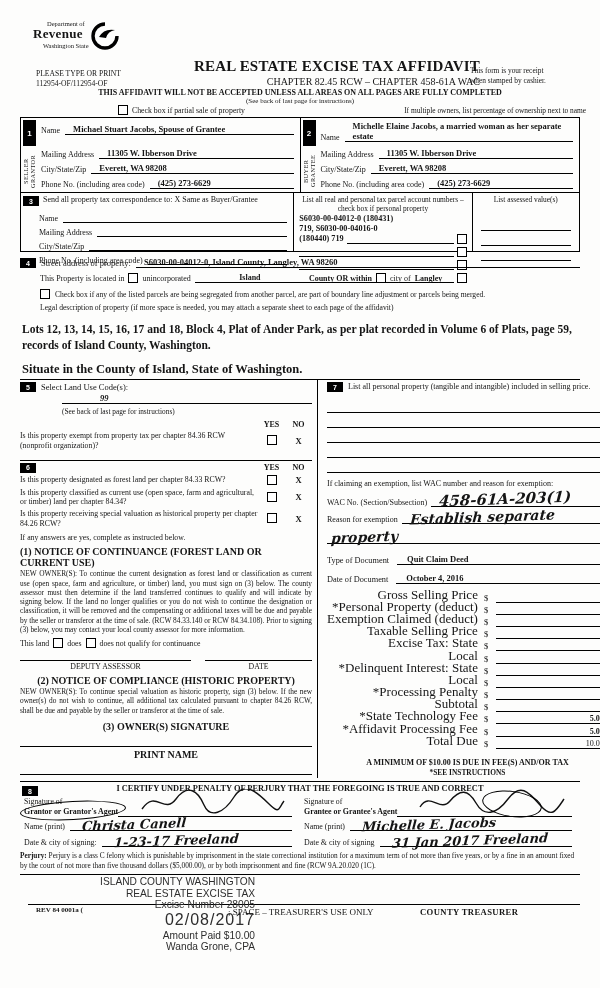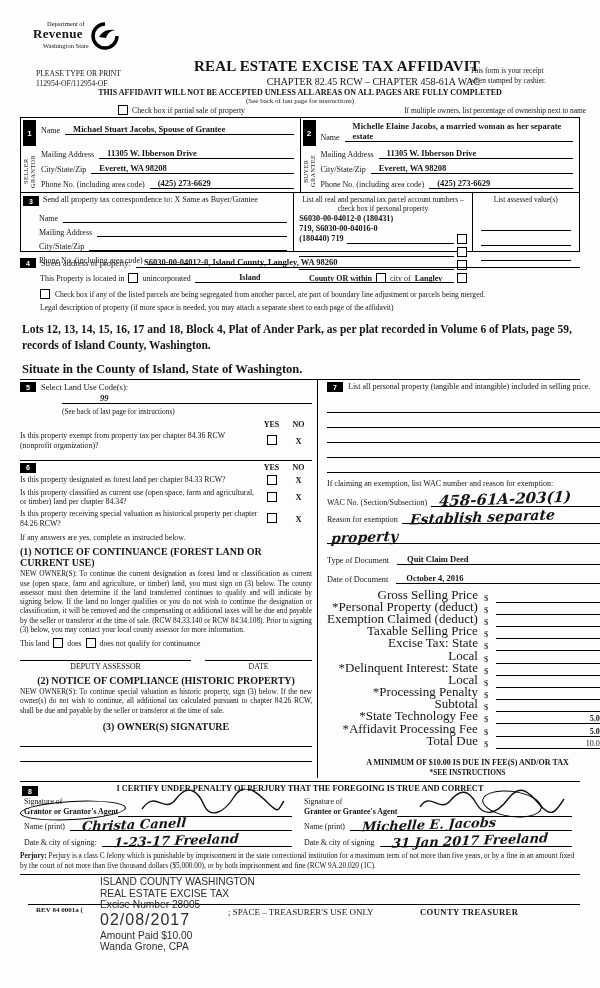--- a/index.html
+++ b/index.html
@@ -123,21 +123,21 @@
   .nrow{display:flex;align-items:flex-end;margin-top:1px;position:relative;}
   .nrow .lab{white-space:nowrap;padding-right:5px;font-size:7.9px;}
   .nrow .bl{flex:1;height:12px;position:relative;}
   .nrow .hand{position:absolute;left:12px;bottom:-2px;font-size:13px;}
   .oval{position:absolute;border:1.4px solid #000;border-radius:50%;pointer-events:none;}
   
   .perjury{margin:5px 20px 0;font-size:7.3px;line-height:1.32;border-bottom:1.5px solid #000;padding-bottom:4px;}
   .footer{position:relative;height:96px;margin:0 20px;}
   .fline2{position:absolute;left:8px;top:29px;width:552px;border-top:1px solid #000;}
   .rev{position:absolute;left:16px;top:31px;font-size:7px;font-weight:bold;}
-  .stamp{position:absolute;left:80px;top:1px;width:165px;text-align:left;color:#2e2e2e;
+  .stamp{position:absolute;left:70px;top:1px;width:165px;text-align:right;color:#2e2e2e;
          font-family:"Liberation Sans",sans-serif;font-size:10.2px;line-height:1.1;}
   .stamp .big{font-size:16px;letter-spacing:1px;margin:1px 0;}
   .tspace{position:absolute;left:208px;top:32px;font-size:9px;}
   .ctreas{position:absolute;left:400px;top:32px;font-size:8.6px;font-weight:bold;letter-spacing:.4px;}
 </style>
 </head>
 <body>
 
 <div class="page">
 
@@ -357,20 +357,21 @@
           <span>does not qualify for continuance</span>
         </div>
         <div class="assr">
           <div class="a sigline">DEPUTY ASSESSOR</div>
           <div class="b sigline">DATE</div>
         </div>
         <div class="ntitle ctr">(2) NOTICE OF COMPLIANCE (HISTORIC PROPERTY)</div>
         <div class="nbody">NEW OWNER(S):  To continue special valuation as historic property, sign (3) below.  If the new owner(s) do not wish to continue, all additional tax calculated pursuant to chapter 84.26 RCW, shall be due and payable by the seller or transferor at the time of sale.</div>
         <div class="ntitle ctr" style="margin-top:6px;">(3)  OWNER(S) SIGNATURE</div>
         <div class="rule" style="margin-top:14px;"></div>
+        <div class="ntitle ctr" style="margin-top:2px;">PRINT NAME</div>
         <div class="rule" style="margin-top:14px;"></div>
       </div>
     </div>
 
     <div class="rcol">
       <div class="s7head">
         <span class="badge sm">7</span>
         <span class="t">List all personal property (tangible and intangible) included in selling price.</span>
       </div>
       <div class="blank" style="margin-top:8px;"></div>

